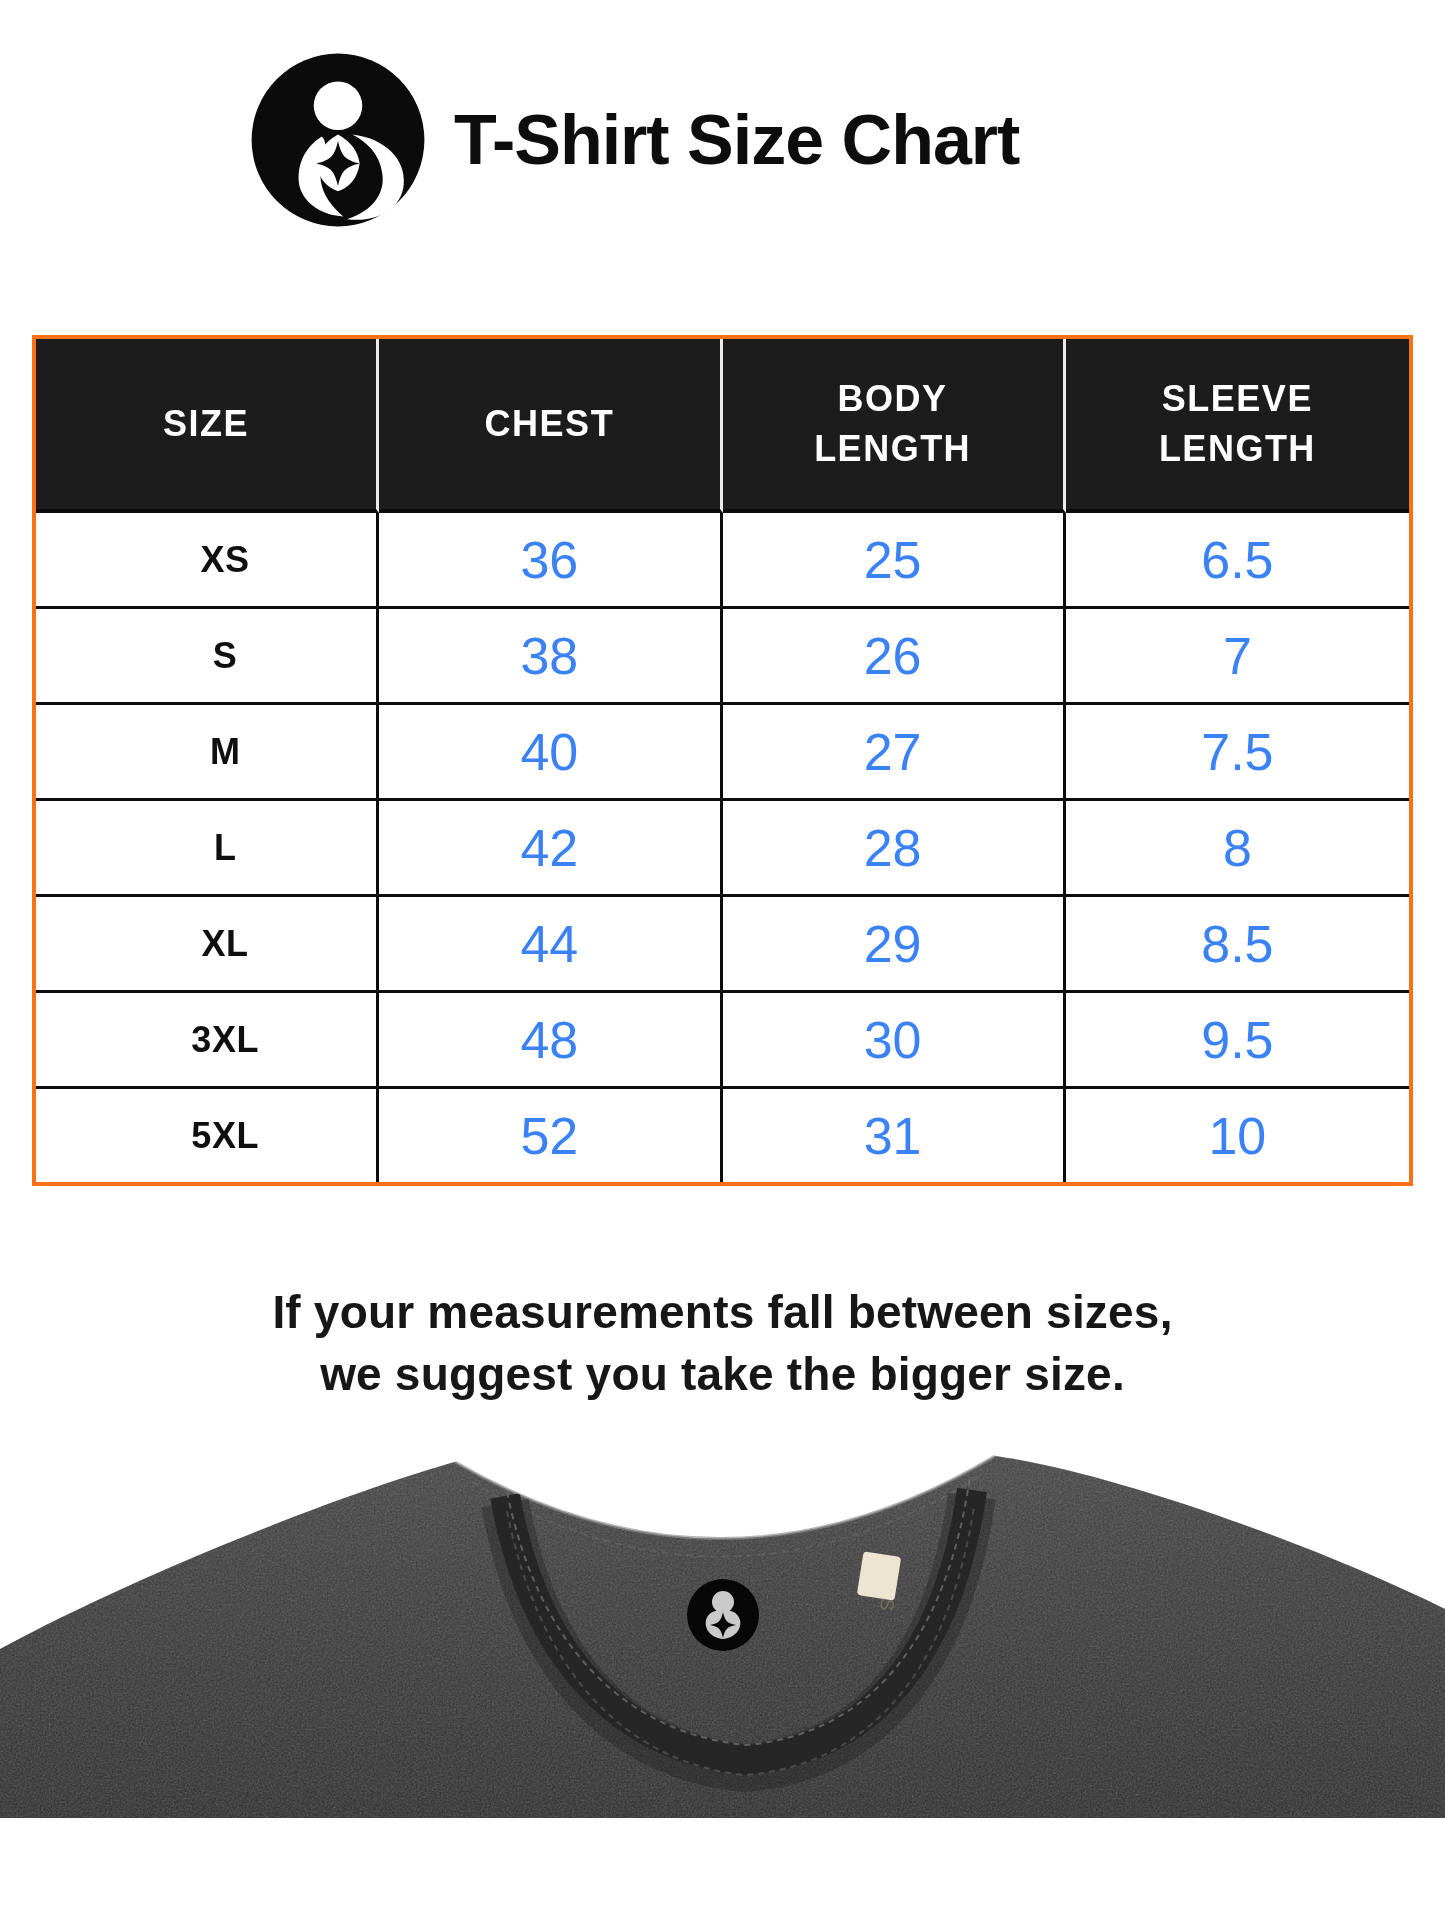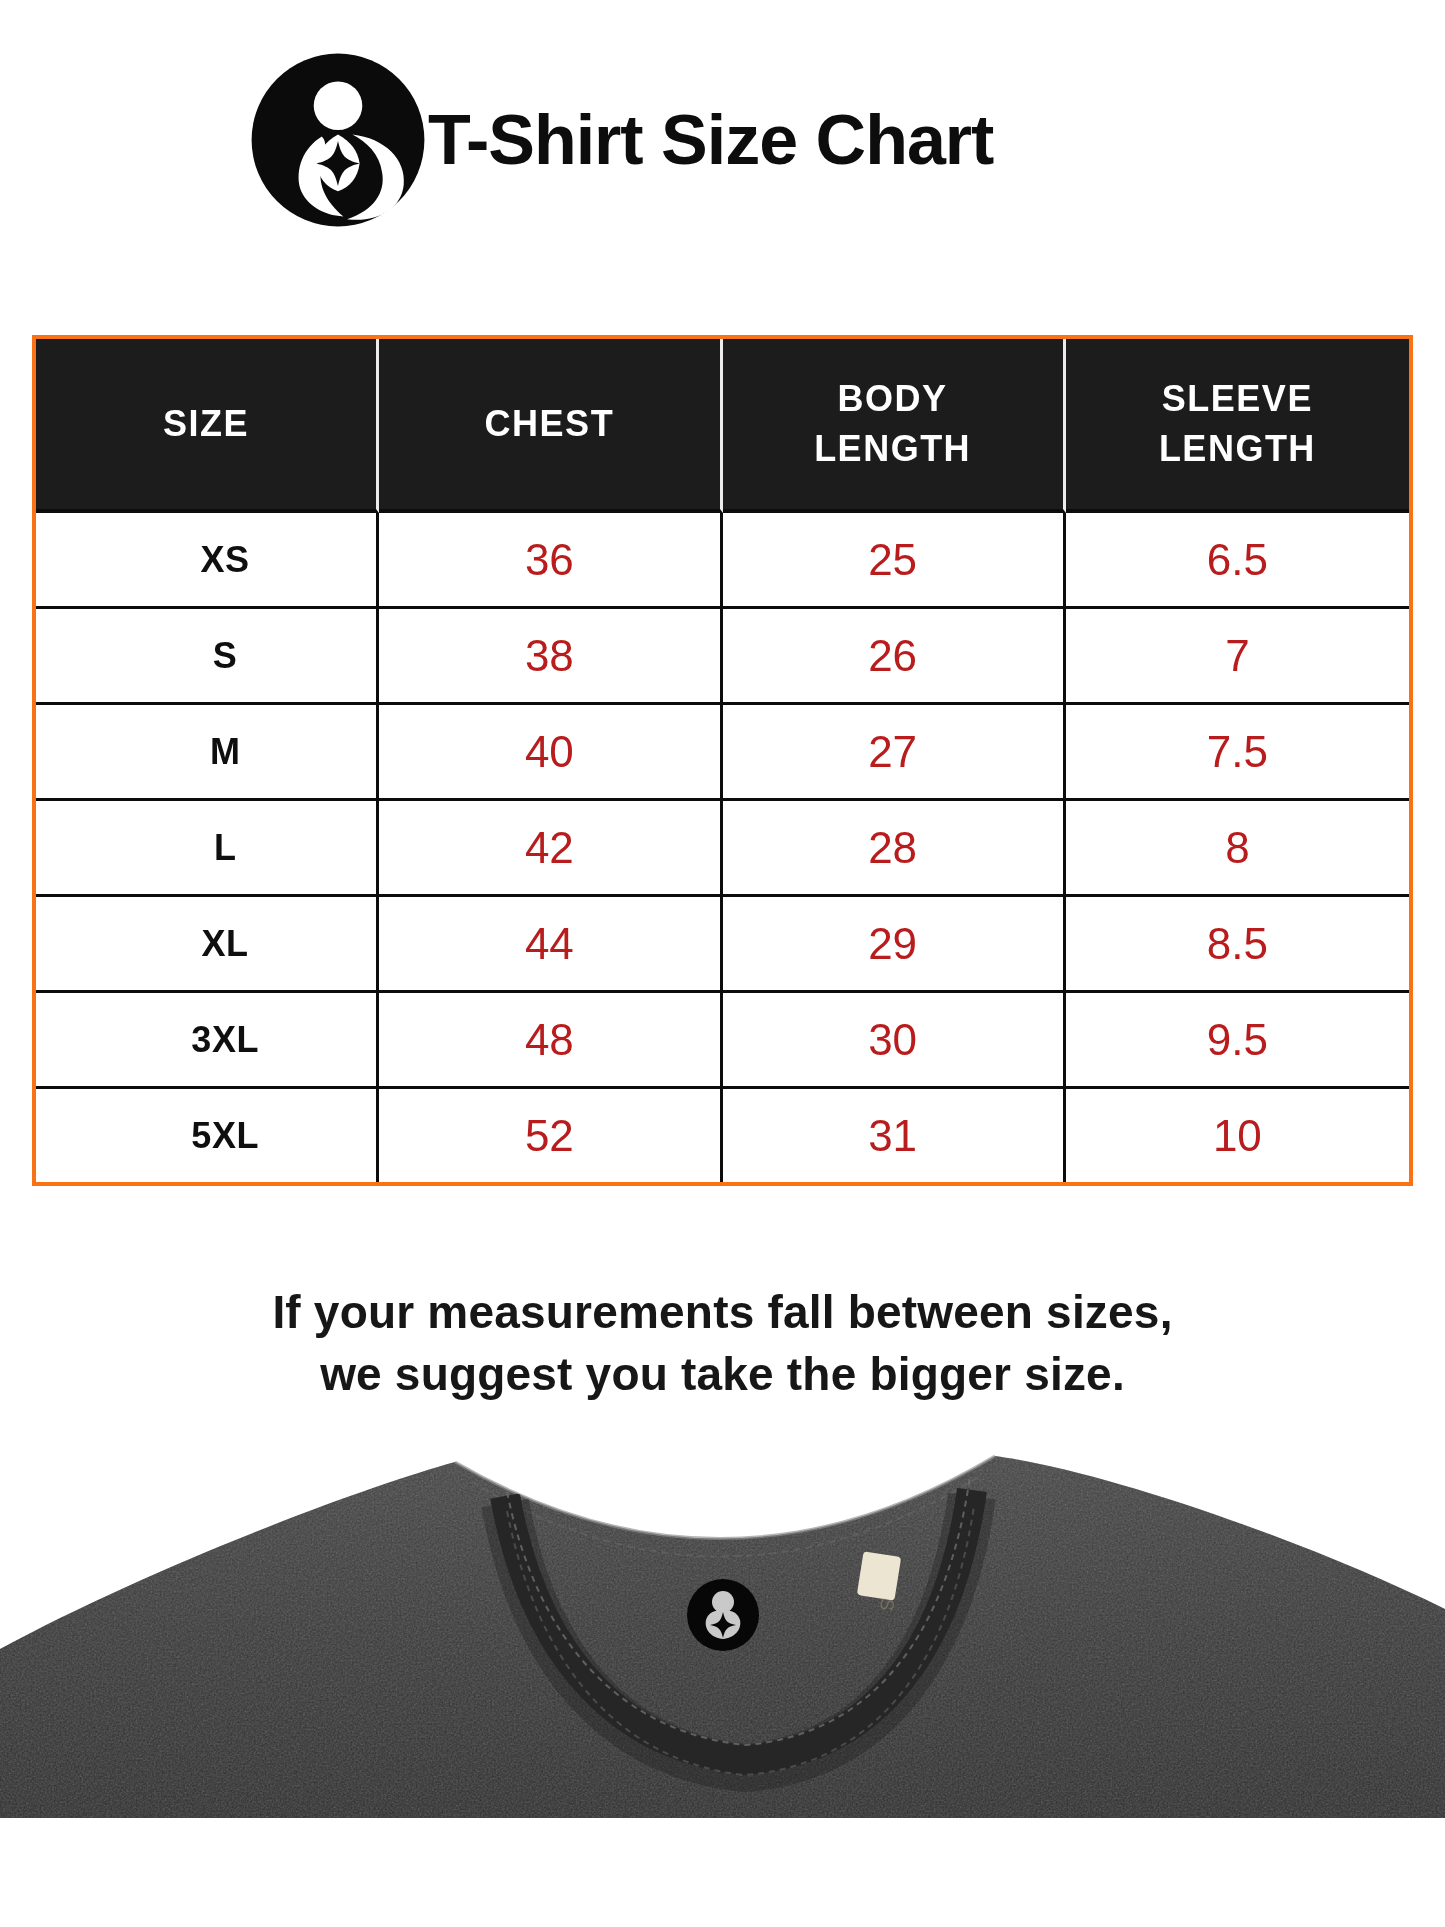--- a/index.html
+++ b/index.html
@@ -4,21 +4,21 @@
 <style>
   html,body{margin:0;padding:0;background:#ffffff;}
   body{
     width:1445px;height:1927px;overflow:hidden;
     font-family:"Liberation Sans","DejaVu Sans",sans-serif;
     -webkit-font-smoothing:antialiased;
   }
   
   .brand-header{
     margin:50px 0 0 248px;
-    display:flex;align-items:center;
+    display:flex;align-items:center;gap:26px;
     height:180px;
   }
   .brand-header svg{display:block;width:180px;height:180px;}
   .page-title{
     margin:0;font-size:70px;font-weight:800;letter-spacing:-1px;
     color:#0d0d0d;line-height:1;
   }
   
   table.size-chart{
     margin:105px 0 0 32px;
@@ -31,21 +31,21 @@
     height:170px;text-align:center;vertical-align:middle;
     font-size:36px;font-weight:700;letter-spacing:1.5px;
     border-right:3px solid #ececec;border-bottom:4px solid #0c0c0c;
     padding:0;
   }
   table.size-chart th:last-child{border-right:none;}
   table.size-chart th span{display:block;line-height:1.4;}
   table.size-chart td{
     background:#ffffff;height:93px;
     text-align:center;vertical-align:middle;
-    font-size:44px;font-weight:300;color:#b91c1c;
+    font-size:52px;font-weight:300;color:#3b82f6;
     border-right:3px solid #0c0c0c;border-bottom:3px solid #0c0c0c;
     padding:0;
   }
   table.size-chart td:last-child{border-right:none;}
   table.size-chart tr:last-child td{border-bottom:none;}
   table.size-chart td.size-cell{font-size:36px;font-weight:700;color:#0f0f0f;letter-spacing:.5px;padding-left:38px;}
   
   .fit-note{
     margin:95px 0 0 0;text-align:center;
     font-size:46px;font-weight:700;color:#171717;

